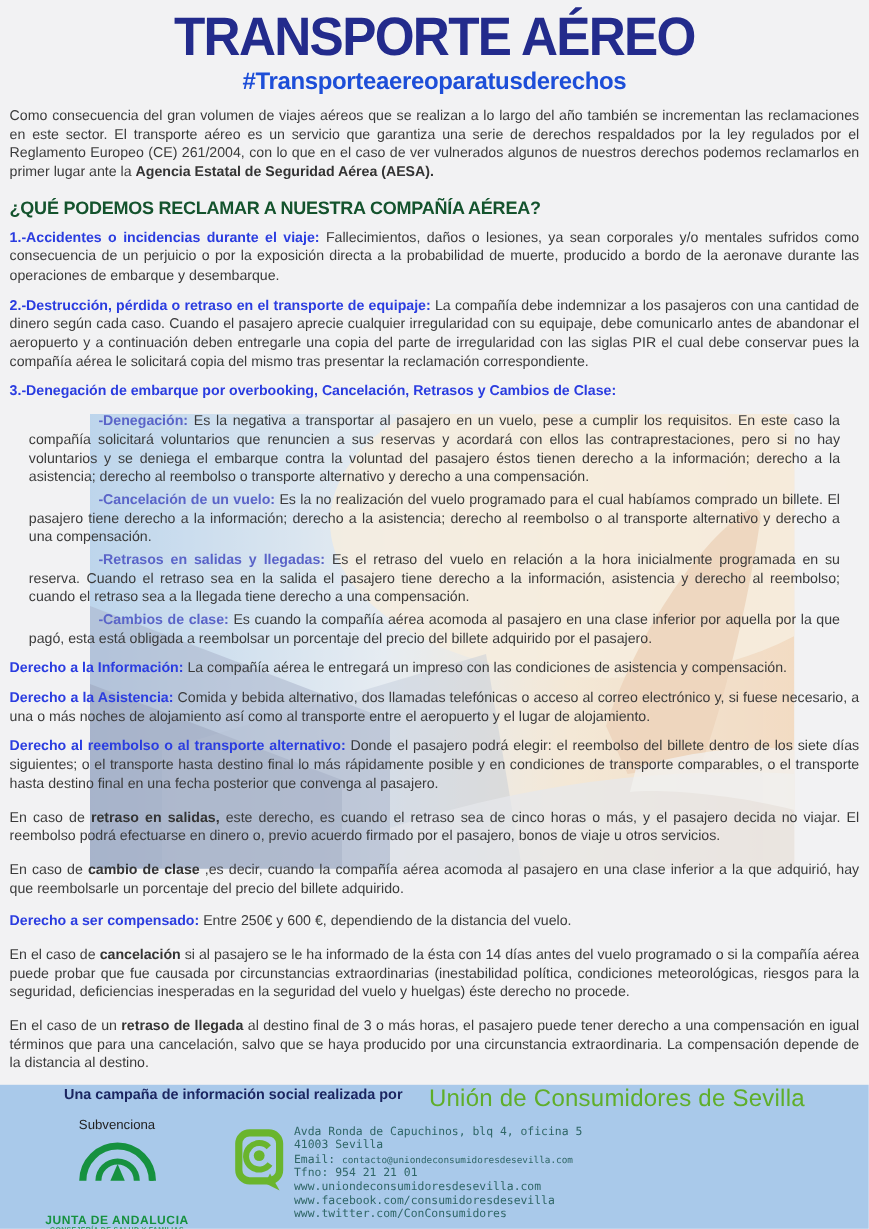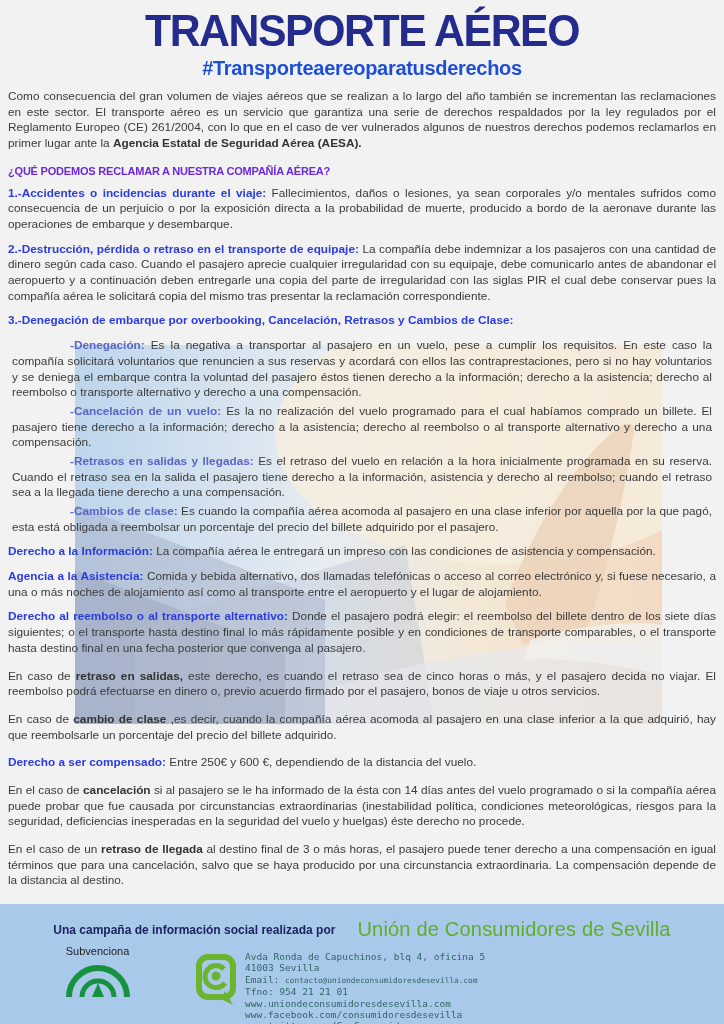--- a/index.html
+++ b/index.html
@@ -25,35 +25,35 @@
   }
   .hashtag{
     text-align:center;font-size:20px;font-weight:800;
     color:#1d4ed8;margin:3px 0 0;letter-spacing:-0.3px;
   }
   p{margin:9px 0;font-size:11.8px;line-height:1.33;color:#3a3a3a;text-align:justify;}
   .lead{font-weight:700;color:#2a3ce0;}
   .sublead{font-weight:700;color:#5a64c8;}
   .b{font-weight:700;color:#333;}
   h2.claims-h{
-    margin:13px 0 6px;font-size:11px;font-weight:800;color:#6d28d9;letter-spacing:-0.2px;
+    margin:13px 0 6px;font-size:15px;font-weight:800;color:#14532d;letter-spacing:-0.2px;
   }
-  .subitem{margin:3px 4px;text-indent:58px;}
+  .subitem{margin:3px 16px;text-indent:58px;}
   h2.rights-h{
     margin:14px 0 7px;padding-left:12px;
     font-size:20px;font-weight:800;color:#1d2b8d;letter-spacing:-0.4px;
   }
   .tight{margin:12px 0;}
   .group-top{margin-top:12px;}
   
   .footer{
     position:absolute;left:0;bottom:0;width:724px;height:128px;
     background:#a9c9ea;z-index:2;
   }
-  .campaign{display:flex;justify-content:center;align-items:center;gap:22px;padding-top:14px;}
+  .campaign{display:flex;justify-content:center;align-items:flex-start;gap:22px;padding-top:1px;}
   .campaign-pre{font-size:12px;font-weight:700;color:#1b2560;}
   .campaign-org{font-size:20px;color:#5fae2a;letter-spacing:0.2px;}
   .footer-row{display:flex;margin-top:2px;}
   .sponsor{width:195px;text-align:center;}
   .sponsor-label{font-size:11px;color:#222;margin-top:2px;}
   .sponsor-name{font-size:10px;font-weight:700;color:#16913f;letter-spacing:0.5px;margin-top:17px;}
   .sponsor-dept{font-size:5.8px;font-weight:700;color:#16913f;letter-spacing:0.3px;}
   .slogan-wrap{flex:1;display:flex;justify-content:center;align-items:center;}
   .slogan{
     font-size:31px;font-weight:800;color:#e31515;letter-spacing:-0.5px;
@@ -111,21 +111,21 @@
 
     <p class="subitem"><span class="sublead">-Cancelación de un vuelo:</span><span> Es la no realización del vuelo programado para el cual habíamos comprado un billete. El pasajero tiene derecho a la información; derecho a la asistencia; derecho al reembolso o al transporte alternativo y derecho a una compensación.</span></p>
 
     <p class="subitem"><span class="sublead">-Retrasos en salidas y llegadas:</span><span> Es el retraso del vuelo en relación a la hora inicialmente programada en su reserva. Cuando el retraso sea en la salida el pasajero tiene derecho a la información, asistencia y derecho al reembolso; cuando el retraso sea a la llegada tiene derecho a una compensación.</span></p>
 
     <p class="subitem"><span class="sublead">-Cambios de clase:</span><span> Es cuando la compañía aérea acomoda al pasajero en una clase inferior por aquella por la que pagó, esta está obligada a reembolsar un porcentaje del precio del billete adquirido por el pasajero.</span></p>
 
 
     <p><span class="lead">Derecho a la Información:</span><span> La compañía aérea le entregará un impreso con las condiciones de asistencia y compensación.</span></p>
 
-    <p><span class="lead">Agencia a la Asistencia:</span><span> Comida y bebida alternativo, dos llamadas telefónicas o acceso al correo electrónico y, si fuese necesario, a una o más noches de alojamiento así como al transporte entre el aeropuerto y el lugar de alojamiento.</span></p>
+    <p><span class="lead">Derecho a la Asistencia:</span><span> Comida y bebida alternativo, dos llamadas telefónicas o acceso al correo electrónico y, si fuese necesario, a una o más noches de alojamiento así como al transporte entre el aeropuerto y el lugar de alojamiento.</span></p>
 
     <p><span class="lead">Derecho al reembolso o al transporte alternativo:</span><span> Donde el pasajero podrá elegir: el reembolso del billete dentro de los siete días siguientes; o el transporte hasta destino final lo más rápidamente posible y en condiciones de transporte comparables, o el transporte hasta destino final en una fecha posterior que convenga al pasajero.</span></p>
 
     <p class="tight group-top"><span>En caso de </span><span class="b">retraso en salidas,</span><span> este derecho, es cuando el retraso sea de cinco horas o más, y el pasajero decida no viajar. El reembolso podrá efectuarse en dinero o, previo acuerdo firmado por el pasajero, bonos de viaje u otros servicios.</span></p>
 
     <p class="tight"><span>En caso de </span><span class="b">cambio de clase</span><span> ,es decir, cuando la compañía aérea acomoda al pasajero en una clase inferior a la que adquirió, hay que  reembolsarle un porcentaje del precio del billete adquirido.</span></p>
 
     <p class="tight group-top"><span class="lead">Derecho a ser compensado:</span><span> Entre 250€ y 600 €, dependiendo de la distancia del vuelo.</span></p>
 
     <p class="tight"><span>En el caso de </span><span class="b">cancelación</span><span> si al pasajero se le ha informado de la ésta con 14 días antes del vuelo programado o si la compañía aérea puede probar que fue causada por circunstancias extraordinarias (inestabilidad política, condiciones meteorológicas, riesgos para la seguridad, deficiencias inesperadas en la seguridad del vuelo y huelgas) éste derecho no procede.</span></p>

